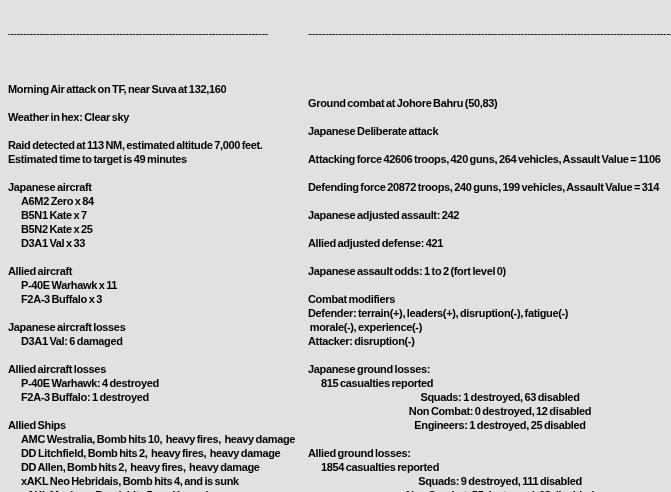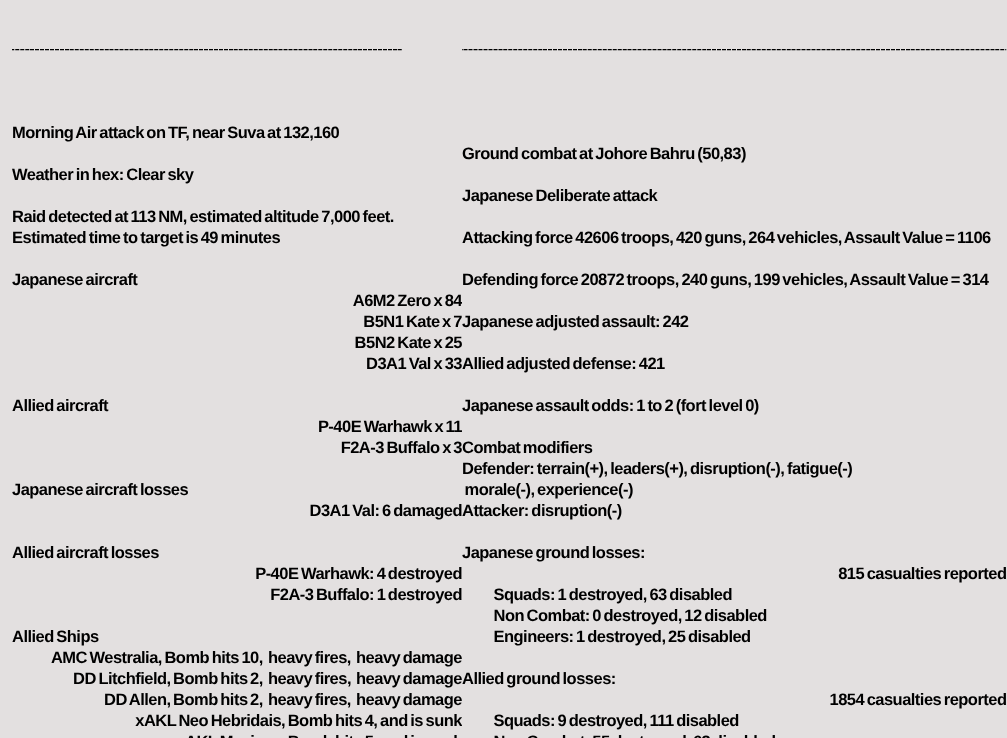--- a/index.html
+++ b/index.html
@@ -45,22 +45,22 @@
     font-weight: bold;
   }
   .sep {
     height: 14px;
     white-space: pre;
     overflow: hidden;
   }
   .col-left .sep { margin-left: -5px; width: 276px; }
   .col-right .sep { margin-left: -16px; width: 379px; }
   .ind0 { padding-left: 0; }
-  .ind1 { padding-left: 13px; text-align: right; }
-  .ind2 { padding-left: 21px; }
+  .ind1 { padding-left: 13px; }
+  .ind2 { padding-left: 21px; text-align: center; }
 </style>
 </head>
 <body>
 
 <div class="screen">
 
   <div class="col col-left">
     <div class="sep">--------------------------------------------------------------------------------</div>
     
   <div class="line ind0">Morning Air attack on TF, near Suva at 132,160</div><div class="line ind0"></div><div class="line ind0">Weather in hex: Clear sky</div><div class="line ind0"></div><div class="line ind0">Raid detected at 113 NM, estimated altitude 7,000 feet.</div><div class="line ind0">Estimated time to target is 49 minutes</div><div class="line ind0"></div><div class="line ind0">Japanese aircraft</div><div class="line ind1">A6M2 Zero x 84</div><div class="line ind1">B5N1 Kate x 7</div><div class="line ind1">B5N2 Kate x 25</div><div class="line ind1">D3A1 Val x 33</div><div class="line ind0"></div><div class="line ind0">Allied aircraft</div><div class="line ind1">P-40E Warhawk x 11</div><div class="line ind1">F2A-3 Buffalo x 3</div><div class="line ind0"></div><div class="line ind0">Japanese aircraft losses</div><div class="line ind1">D3A1 Val: 6 damaged</div><div class="line ind0"></div><div class="line ind0">Allied aircraft losses</div><div class="line ind1">P-40E Warhawk: 4 destroyed</div><div class="line ind1">F2A-3 Buffalo: 1 destroyed</div><div class="line ind0"></div><div class="line ind0">Allied Ships</div><div class="line ind1">AMC Westralia, Bomb hits 10,  heavy fires,  heavy damage</div><div class="line ind1">DD Litchfield, Bomb hits 2,  heavy fires,  heavy damage</div><div class="line ind1">DD Allen, Bomb hits 2,  heavy fires,  heavy damage</div><div class="line ind1">xAKL Neo Hebridais, Bomb hits 4, and is sunk</div><div class="line ind1">xAKL Mexican, Bomb hits 5, and is sunk</div></div>

